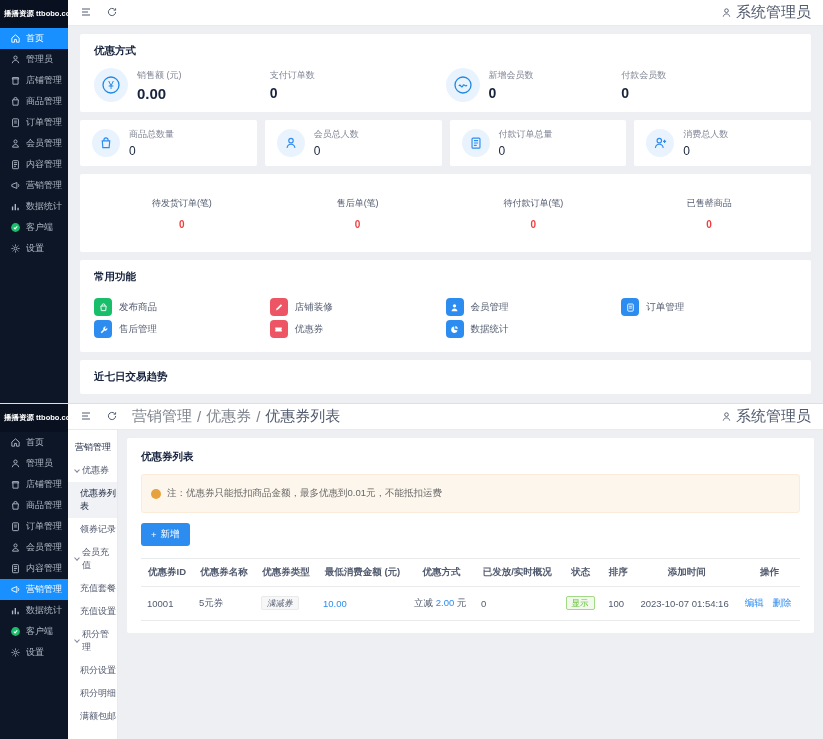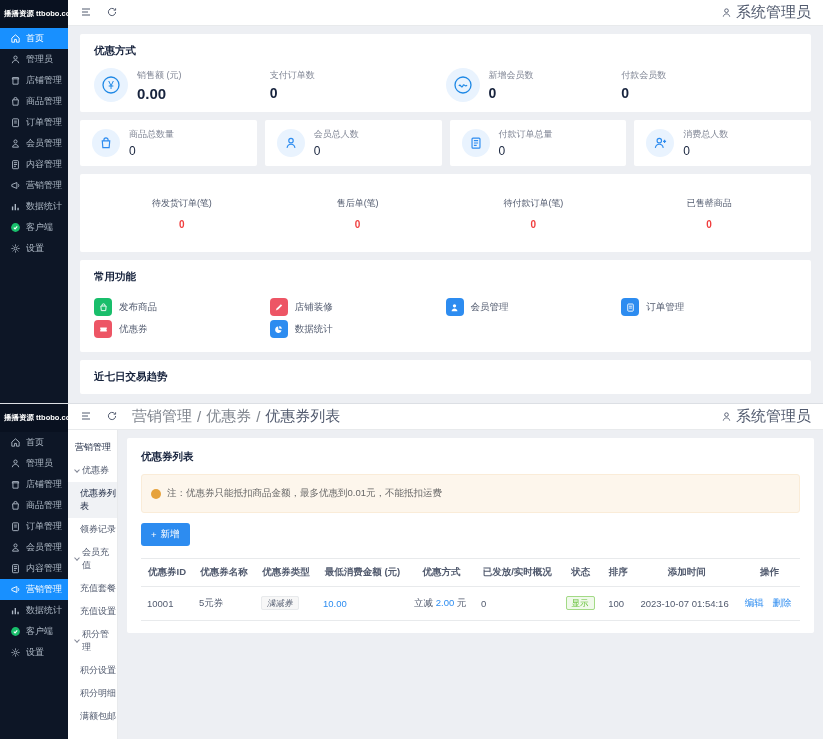--- a/index.html
+++ b/index.html
@@ -337,20 +337,28 @@
             <span class="lbl">会员管理</span>
           </div>
           <div class="qitem">
             <span class="qic" style="background:#2d8cf0">
                 <svg width="11" height="11" viewBox="0 0 12 12">
                   <rect x="3" y="2.2" width="6" height="7.8" rx="0.8" fill="none" stroke="#fff"></rect>
                   <path d="M4.4 4.6h3.2M4.4 6.6h3.2" stroke="#fff"></path>
                 </svg>
               </span>
             <span class="lbl">订单管理</span>
+          </div>
+          <div class="qitem">
+            <span class="qic" style="background:#2d8cf0">
+                <svg width="11" height="11" viewBox="0 0 12 12">
+                  <path d="M8.9 3.1a2.2 2.2 0 0 0-3 2.9L3 8.9 4.2 10l2.9-2.9a2.2 2.2 0 0 0 2.9-3L8.5 5.6 7.3 4.4z" fill="#fff"></path>
+                </svg>
+              </span>
+            <span class="lbl">售后管理</span>
           </div>
           <div class="qitem">
             <span class="qic" style="background:#ed5565">
                 <svg width="11" height="11" viewBox="0 0 12 12">
                   <path d="M2.4 3.8h7.2v1.4a1 1 0 0 0 0 1.6v1.4H2.4V6.8a1 1 0 0 0 0-1.6z" fill="#fff"></path>
                 </svg>
               </span>
             <span class="lbl">优惠券</span>
           </div>
           <div class="qitem">

